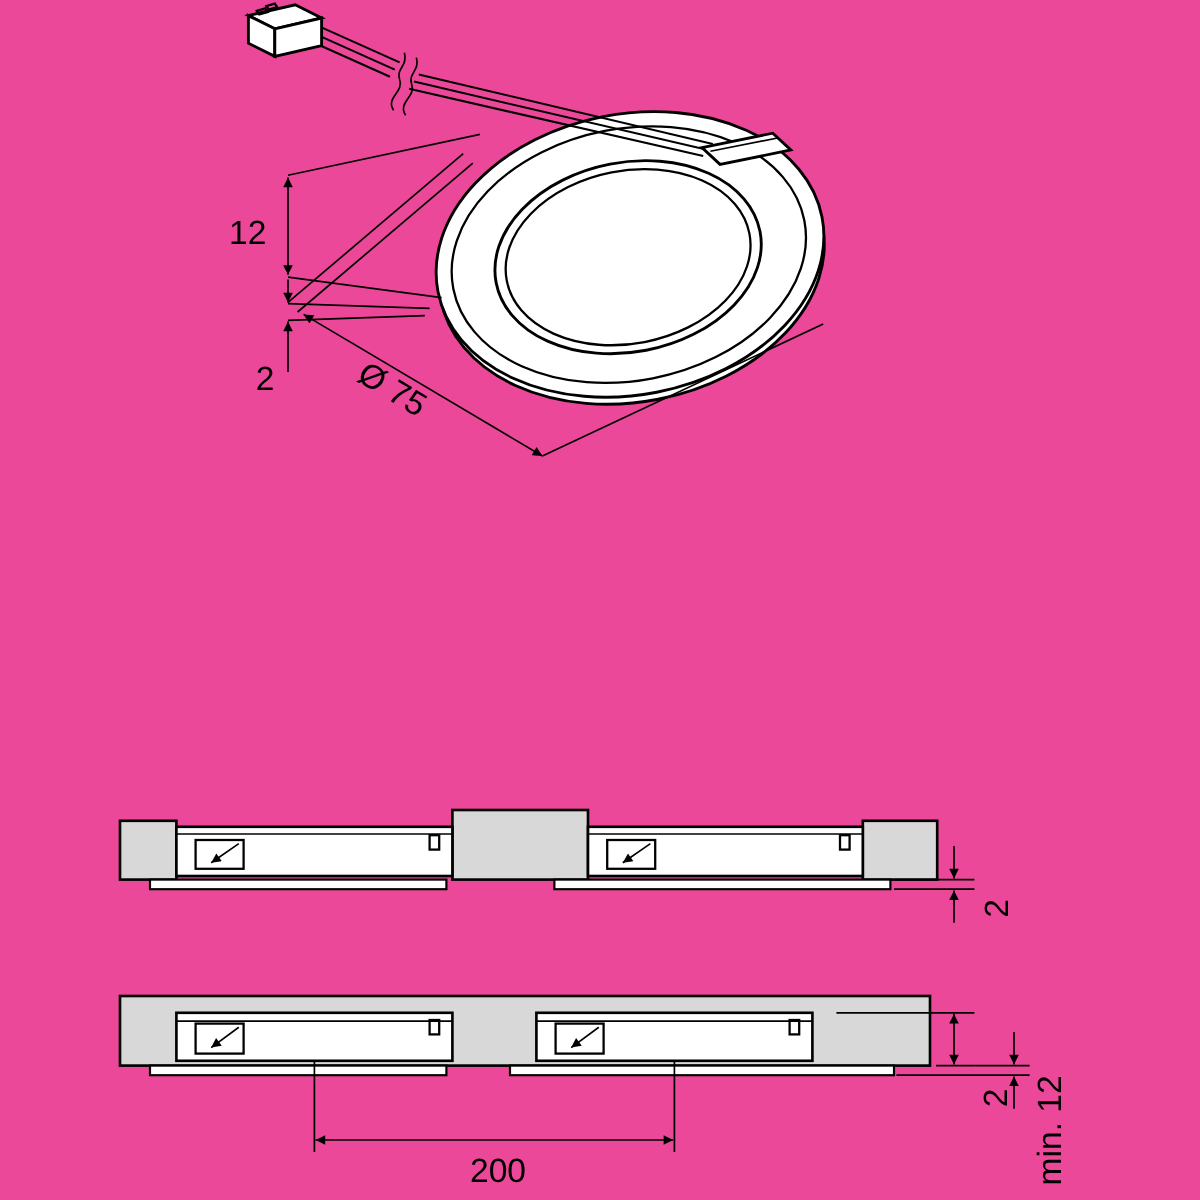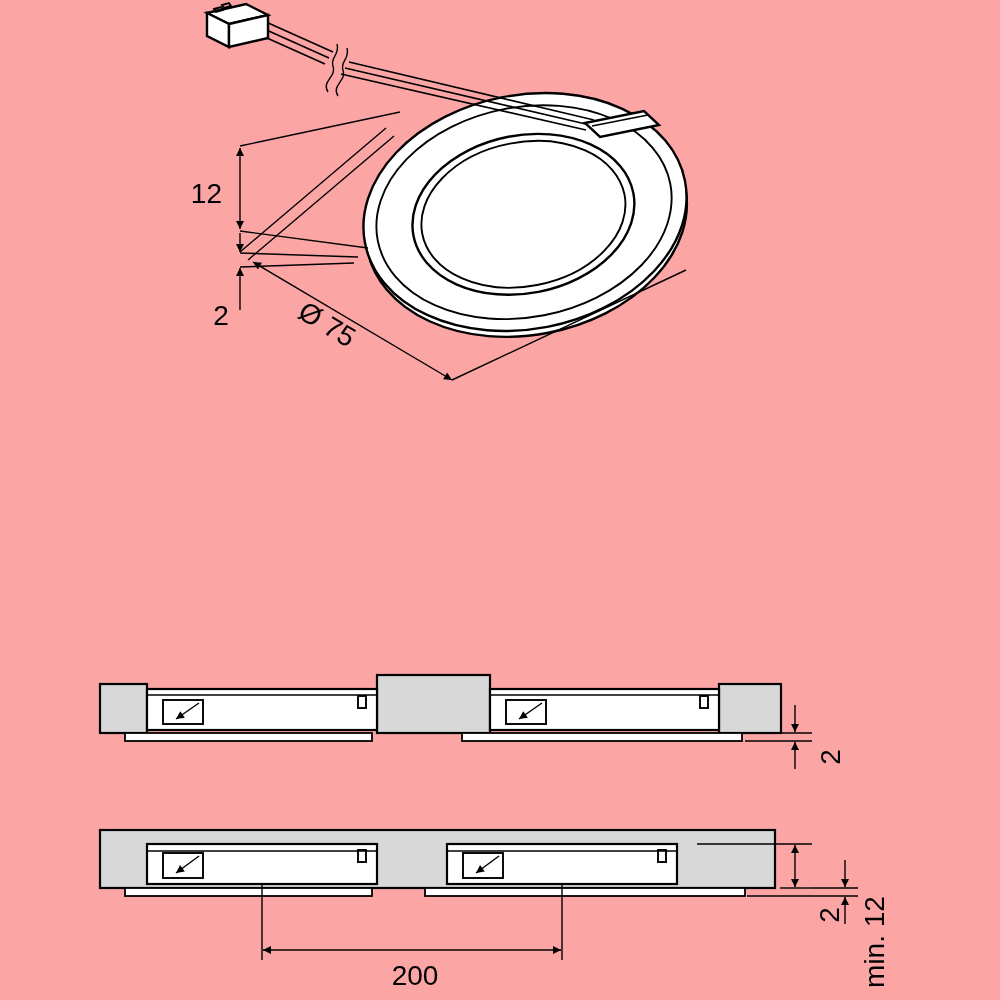--- a/index.html
+++ b/index.html
@@ -1,16 +1,16 @@
 <!DOCTYPE html>
 <html><head>
 <meta charset="utf-8">
 <style>
   html,body{margin:0;padding:0;background:#ffffff;}
-  .canvas{width:1000px;height:1000px;background:#fca5a5;position:relative;overflow:hidden;}
+  .canvas{width:1000px;height:1000px;background:#ec4899;position:relative;overflow:hidden;}
   svg{display:block;}
   text{font-family:"Liberation Sans","DejaVu Sans",sans-serif;fill:#000;}
   .dim-text{font-size:28px;}
   .outline{fill:#ffffff;stroke:#000;stroke-width:2.4;}
   .outline-thin{fill:none;stroke:#000;stroke-width:1.9;}
   .panel{fill:#d8d8d8;stroke:#000;stroke-width:2.2;}
   .housing{fill:#ffffff;stroke:#000;stroke-width:2.2;}
   .flange{fill:#ffffff;stroke:#000;stroke-width:1.8;}
   .thin{stroke:#000;stroke-width:1.4;fill:none;}
   .cable{stroke:#000;stroke-width:1.7;fill:none;}

